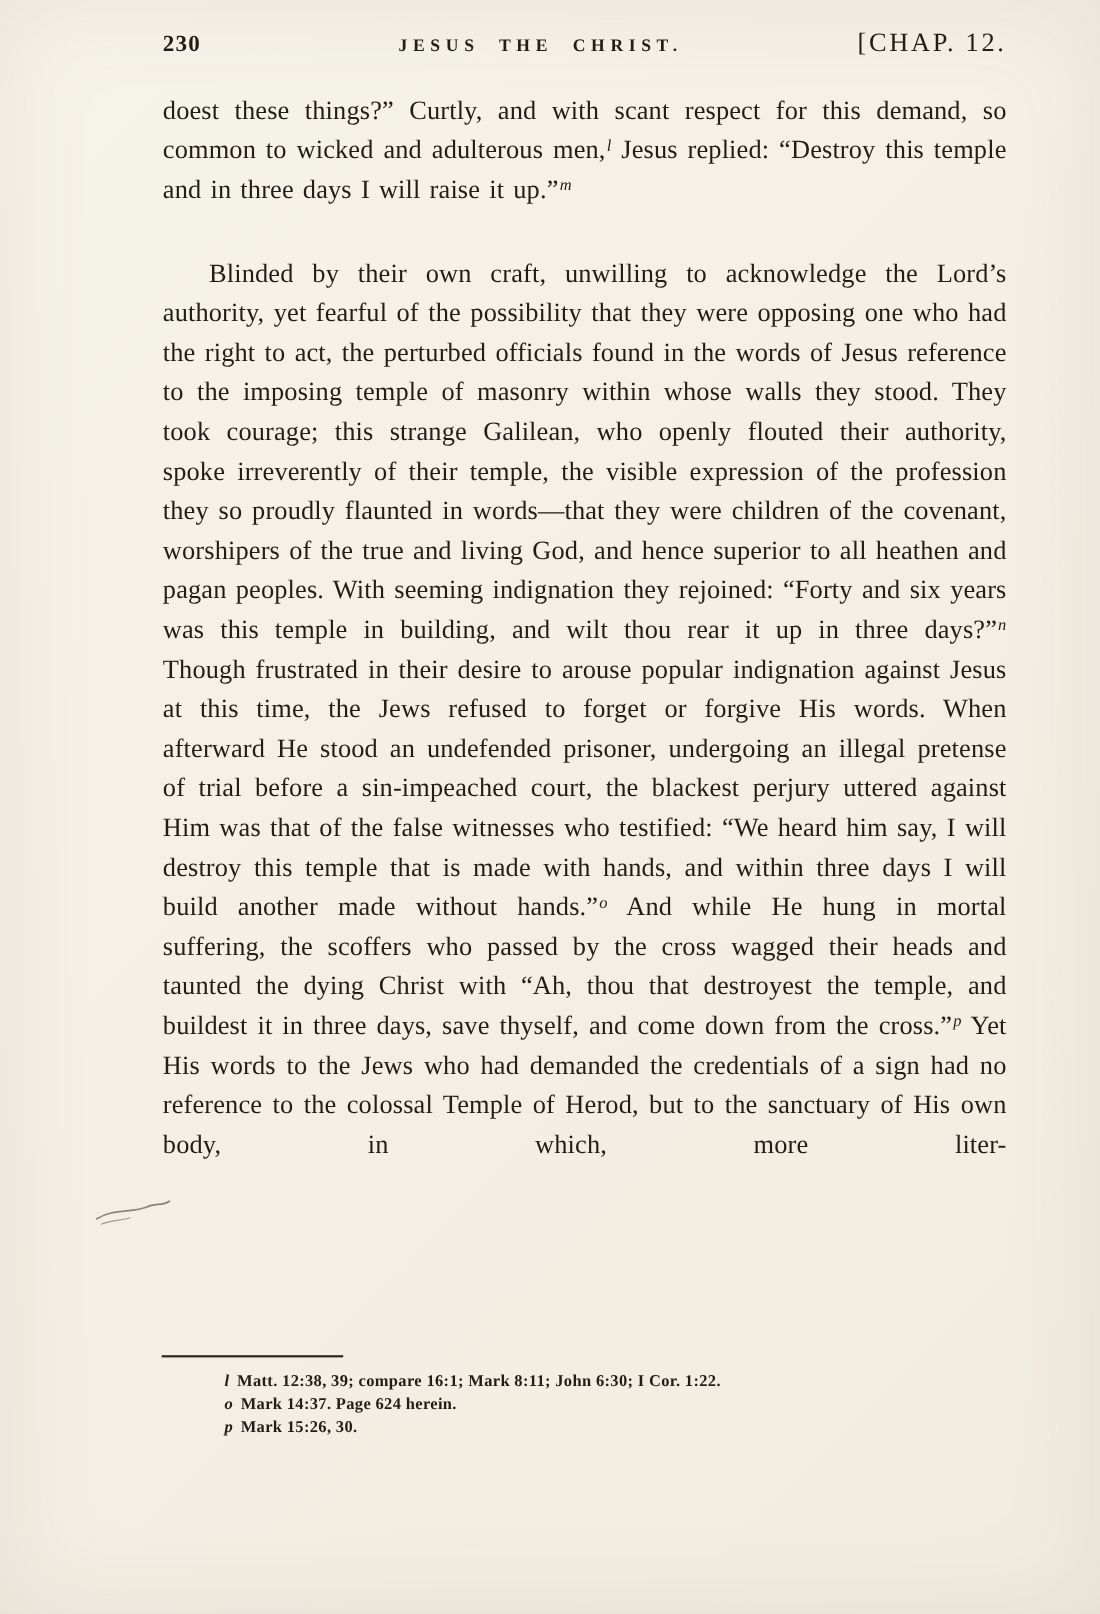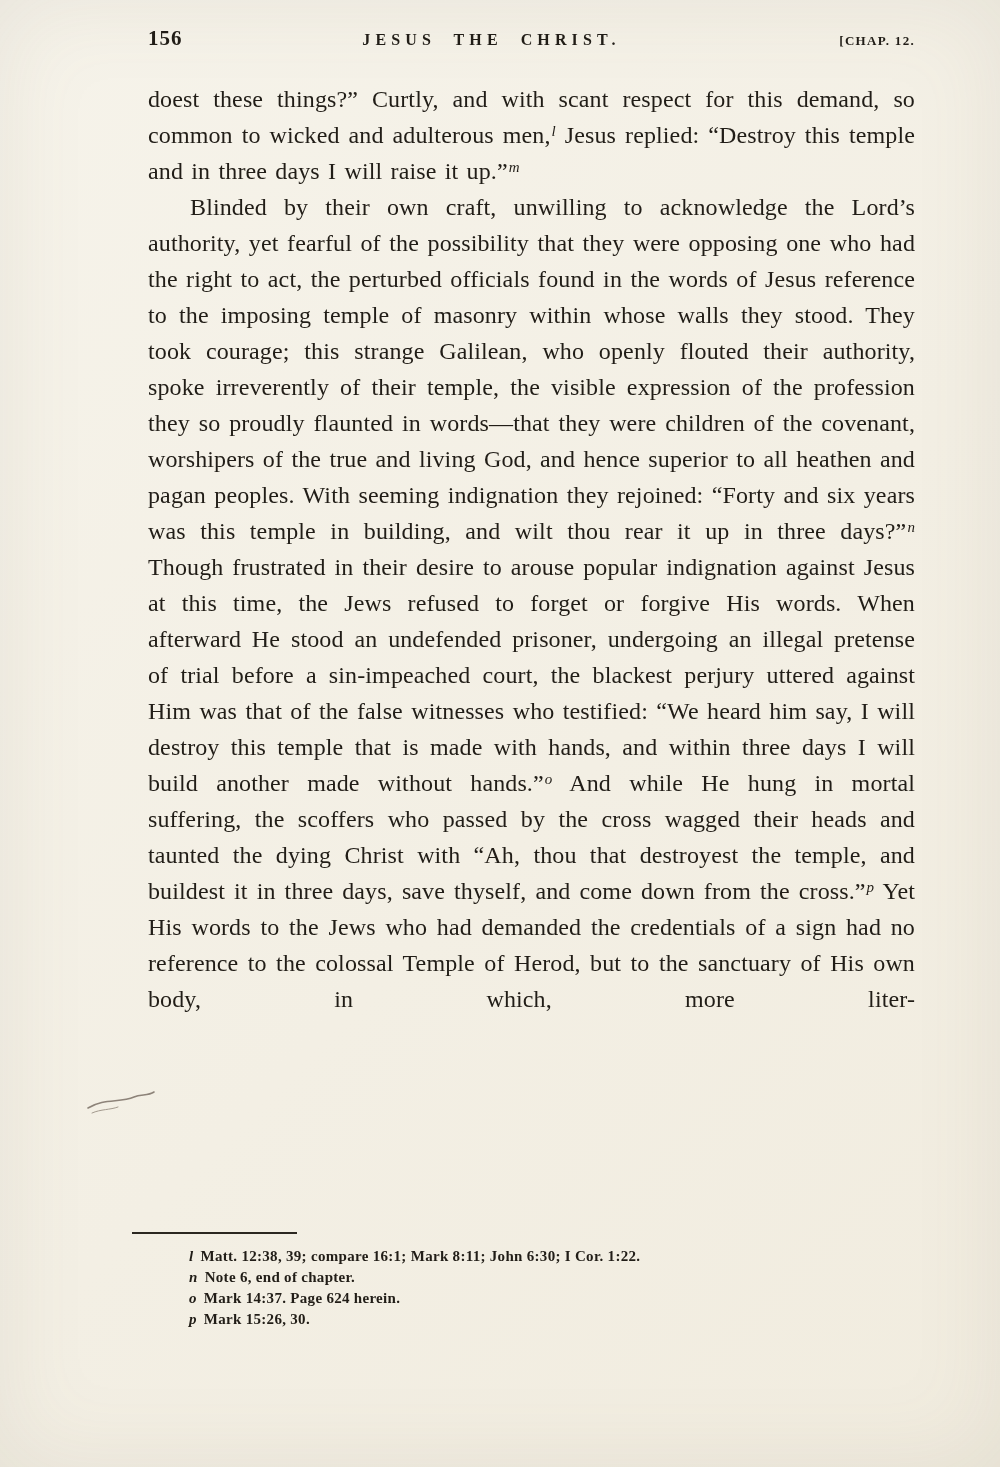--- a/index.html
+++ b/index.html
@@ -34,47 +34,46 @@
   .running-title {
     justify-self: center;
     font-size: 16px;
     font-weight: 600;
     letter-spacing: 0.32em;
     word-spacing: 0.55em;
     transform: translateX(-40px);
   }
   .chapter-label {
     justify-self: end;
-    font-size: 13px;
+    font-size: 24px;
     letter-spacing: 0.10em;
-    font-weight: bold;
   }
   
   .text-block { width: 767px; }
   .para {
     font-size: 24px;
     line-height: 36px;
     text-align: justify;
     word-spacing: 0.09em;
     letter-spacing: 0.005em;
     font-family: Liberation Serif, serif;
   }
-  .para.indent { text-indent: 42px; }
+  .para.indent { text-indent: 42px; margin-top: 40px; }
   .para.last-justify { text-align-last: justify; }
   sup.fnm {
     font-style: italic;
     font-size: 15px;
     line-height: 0;
     vertical-align: 7px;
     padding-left: 1px;
   }
   
   .footnotes {
     position: absolute;
-    left: 132px;
+    left: 147px;
     top: 1232px;
     width: 767px;
   }
   .fn-rule {
     width: 165px;
     height: 2px;
     background: #2b2720;
     margin-bottom: 12px;
   }
   .footnote {
@@ -95,35 +94,34 @@
     left: 86px;
     top: 1086px;
   }
 </style>
 </head>
 <body>
 
 <div class="page">
 
   <div class="header">
-    <span class="page-number">156</span>
+    <span class="page-number">230</span>
     <span class="running-title">JESUS THE CHRIST.</span>
     <span class="chapter-label">[CHAP. 12.</span>
   </div>
 
   <main class="text-block">
     <p class="para"><span>doest these things?”  Curtly, and with scant respect for this demand, so common to wicked and adulterous men,</span><sup class="fnm">l</sup><span> Jesus replied: “Destroy this temple and in three days I will raise it up.”</span><sup class="fnm">m</sup></p>
 
     <p class="para indent last-justify"><span>Blinded by their own craft, unwilling to acknowledge the Lord’s authority, yet fearful of the possibility that they were opposing one who had the right to act, the perturbed officials found in the words of Jesus reference to the imposing temple of masonry within whose walls they stood.  They took courage; this strange Galilean, who openly flouted their authority, spoke irreverently of their temple, the visible expression of the profession they so proudly flaunted in words—that they were children of the covenant, worshipers of the true and living God, and hence superior to all heathen and pagan peoples.  With seeming indignation they rejoined: “Forty and six years was this temple in building, and wilt thou rear it up in three days?”</span><sup class="fnm">n</sup><span> Though frustrated in their desire to arouse popular indignation against Jesus at this time, the Jews refused to forget or forgive His words. When afterward He stood an undefended prisoner, undergoing an illegal pretense of trial before a sin-impeached court, the blackest perjury uttered against Him was that of the false witnesses who testified:  “We heard him say, I will destroy this temple that is made with hands, and within three days I will build another made without hands.”</span><sup class="fnm">o</sup><span>  And while He hung in mortal suffering, the scoffers who passed by the cross wagged their heads and taunted the dying Christ with “Ah, thou that destroyest the temple, and buildest it in three days, save thyself, and come down from the cross.”</span><sup class="fnm">p</sup><span>  Yet His words to the Jews who had demanded the credentials of a sign had no reference to the colossal Temple of Herod, but to the sanctuary of His own body, in which, more liter-</span></p>
   </main>
 
   <div class="footnotes">
     <div class="fn-rule"></div>
     <div class="footnote"><span class="fn-m">l</span><span class="fn-t">Matt. 12:38, 39; compare 16:1; Mark 8:11; John 6:30; I Cor. 1:22.</span></div>
-    <div class="footnote"><span class="fn-m">n</span><span class="fn-t">Note 6, end of chapter.</span></div>
     <div class="footnote"><span class="fn-m">o</span><span class="fn-t">Mark 14:37.  Page 624 herein.</span></div>
     <div class="footnote"><span class="fn-m">p</span><span class="fn-t">Mark 15:26, 30.</span></div>
   </div>
 
   <svg class="stray" width="72" height="32" viewBox="0 0 72 32">
     <path d="M2 22 C 18 12, 34 17, 48 11 C 55 8, 62 10, 68 6" stroke="#8d8379" stroke-width="1.6" fill="none" stroke-linecap="round"></path>
     <path d="M6 27 C 15 23, 24 24, 32 21" stroke="#a39a8e" stroke-width="1" fill="none" stroke-linecap="round"></path>
   </svg>
 
 </div>

